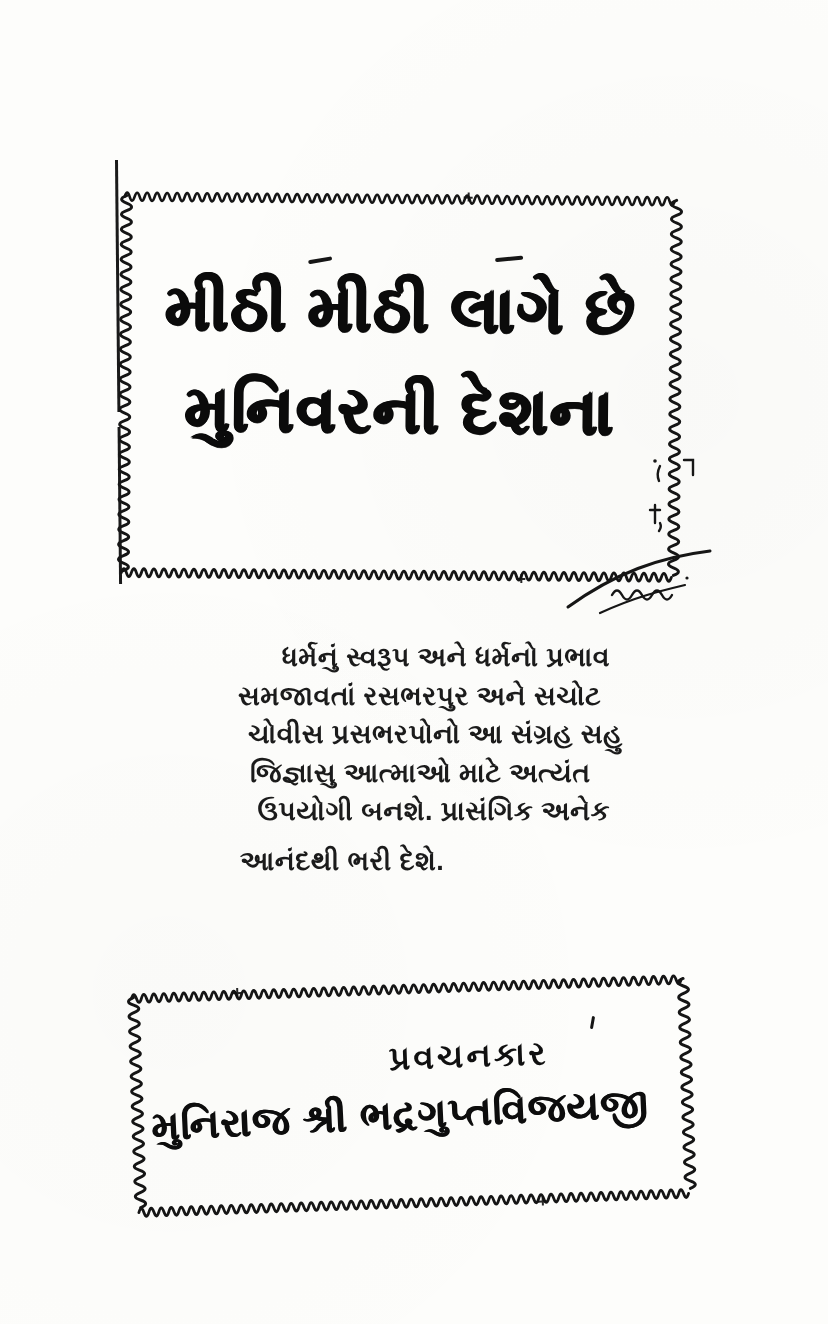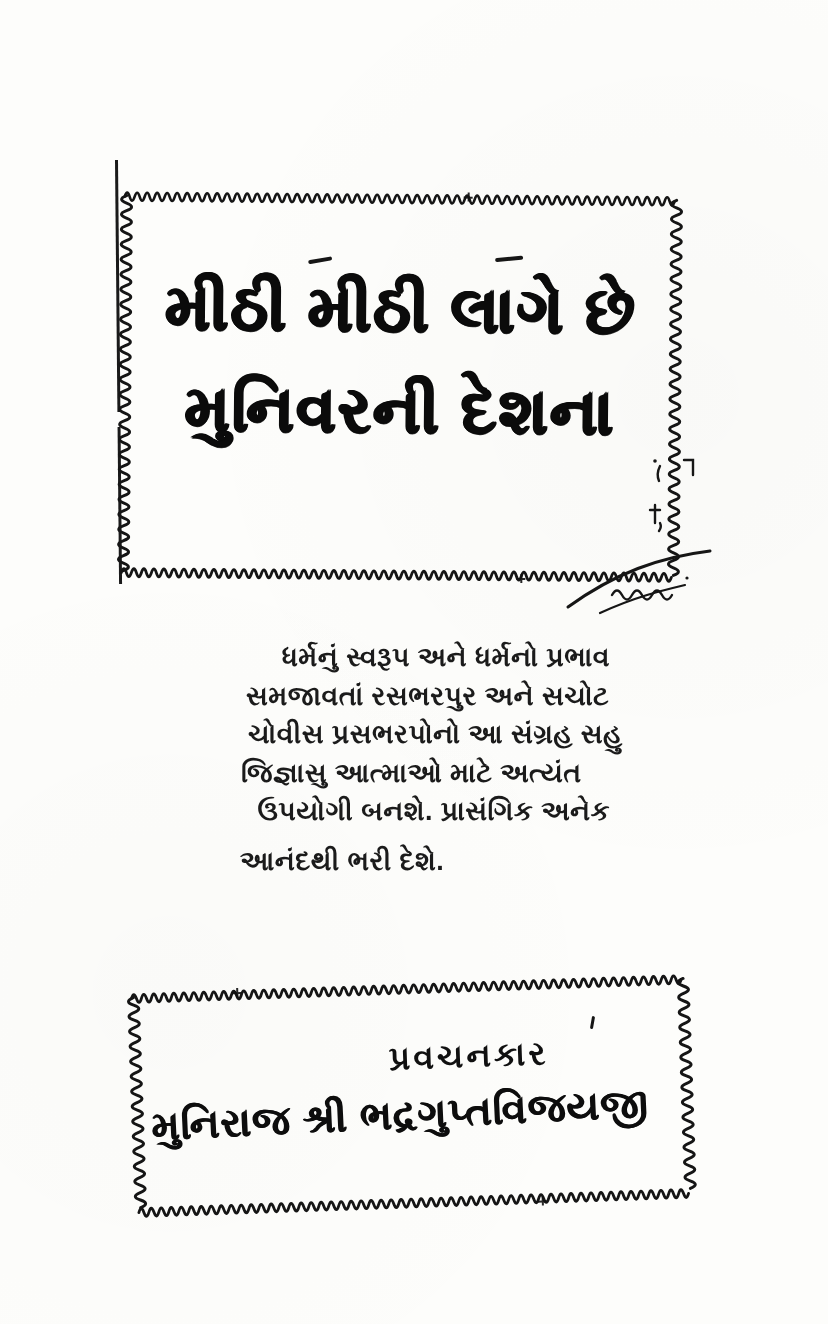--- a/index.html
+++ b/index.html
@@ -162,23 +162,23 @@
       <path d="M 100 78 q 2 4 -1 8"></path>
       <path d="M 8 162 C 55 128 100 112 150 106" stroke-width="3"></path>
       <path d="M 40 168 C 75 152 100 146 125 140" stroke-width="2.2"></path>
       <path d="M 52 150 q 5 -9 10 0 q 5 9 10 0 q 5 -9 10 0 q 5 9 10 0 q 5 -9 10 0 q 5 9 10 0" stroke-width="2.4"></path>
       <circle cx="127" cy="133" r="1.6" fill="#161616" stroke="none"></circle>
     </g>
   </svg>
 
   <div class="blurb">
     <div class="blurb-line" style="margin-left:14px;text-align:right;">ધર્મનું સ્વરૂપ અને ધર્મનો પ્રભાવ</div>
-    <div class="blurb-line" style="margin-left:8px;">સમજાવતાં રસભરપુર અને સચોટ</div>
+    <div class="blurb-line" style="">સમજાવતાં રસભરપુર અને સચોટ</div>
     <div class="blurb-line" style="margin-left:10px;">ચોવીસ પ્રસભરપોનો આ સંગ્રહ સહુ</div>
-    <div class="blurb-line" style="margin-left:3px;">જિજ્ઞાસુ આત્માઓ માટે અત્યંત</div>
+    <div class="blurb-line" style="margin-left:12px;">જિજ્ઞાસુ આત્માઓ માટે અત્યંત</div>
     <div class="blurb-line" style="margin-left:6px;text-align:right;">ઉપયોગી બનશે. પ્રાસંગિક અનેક</div>
     <div class="blurb-line" style="margin-left:2px;margin-top:11px;">આનંદથી ભરી દેશે.</div>
   </div>
 
   <div class="pen-tick"></div>
 
   <div class="zigzag-box author-box">
     <svg class="wave w-top" width="556" height="12" viewBox="0 0 556 12">
         <path d="M 1 6 q 2.5 -8 5 0 q 2.5 8 5 0 q 2.5 -8 5 0 q 2.5 8 5 0 q 2.5 -8 5 0 q 2.5 8 5 0 q 2.5 -8 5 0 q 2.5 8 5 0 q 2.5 -8 5 0 q 2.5 8 5 0 q 2.5 -8 5 0 q 2.5 8 5 0 q 2.5 -8 5 0 q 2.5 8 5 0 q 2.5 -8 5 0 q 2.5 8 5 0 q 2.5 -8 5 0 q 2.5 8 5 0 q 2.5 -8 5 0 q 2.5 8 5 0 q 2.5 -8 5 0 q 2.5 8 5 0 q 2.5 -8 5 0 q 2.5 8 5 0 q 2.5 -8 5 0 q 2.5 8 5 0 q 2.5 -8 5 0 q 2.5 8 5 0 q 2.5 -8 5 0 q 2.5 8 5 0 q 2.5 -8 5 0 q 2.5 8 5 0 q 2.5 -8 5 0 q 2.5 8 5 0 q 2.5 -8 5 0 q 2.5 8 5 0 q 2.5 -8 5 0 q 2.5 8 5 0 q 2.5 -8 5 0 q 2.5 8 5 0 q 2.5 -8 5 0 q 2.5 8 5 0 q 2.5 -8 5 0 q 2.5 8 5 0 q 2.5 -8 5 0 q 2.5 8 5 0 q 2.5 -8 5 0 q 2.5 8 5 0 q 2.5 -8 5 0 q 2.5 8 5 0 q 2.5 -8 5 0 q 2.5 8 5 0 q 2.5 -8 5 0 q 2.5 8 5 0 q 2.5 -8 5 0 q 2.5 8 5 0 q 2.5 -8 5 0 q 2.5 8 5 0 q 2.5 -8 5 0 q 2.5 8 5 0 q 2.5 -8 5 0 q 2.5 8 5 0 q 2.5 -8 5 0 q 2.5 8 5 0 q 2.5 -8 5 0 q 2.5 8 5 0 q 2.5 -8 5 0 q 2.5 8 5 0 q 2.5 -8 5 0 q 2.5 8 5 0 q 2.5 -8 5 0 q 2.5 8 5 0 q 2.5 -8 5 0 q 2.5 8 5 0 q 2.5 -8 5 0 q 2.5 8 5 0 q 2.5 -8 5 0 q 2.5 8 5 0 q 2.5 -8 5 0 q 2.5 8 5 0 q 2.5 -8 5 0 q 2.5 8 5 0 q 2.5 -8 5 0 q 2.5 8 5 0 q 2.5 -8 5 0 q 2.5 8 5 0 q 2.5 -8 5 0 q 2.5 8 5 0 q 2.5 -8 5 0 q 2.5 8 5 0 q 2.5 -8 5 0 q 2.5 8 5 0 q 2.5 -8 5 0 q 2.5 8 5 0 q 2.5 -8 5 0 q 2.5 8 5 0 q 2.5 -8 5 0 q 2.5 8 5 0 q 2.5 -8 5 0 q 2.5 8 5 0 q 2.5 -8 5 0 q 2.5 8 5 0 q 2.5 -8 5 0 q 2.5 8 5 0 q 2.5 -8 5 0 q 2.5 8 5 0 q 2.5 -8 5 0 q 2.5 8 5 0 q 2.5 -8 5 0 q 2.5 8 5 0" fill="none" stroke="#151515" stroke-width="2.8" stroke-linecap="round"></path>
       </svg>

